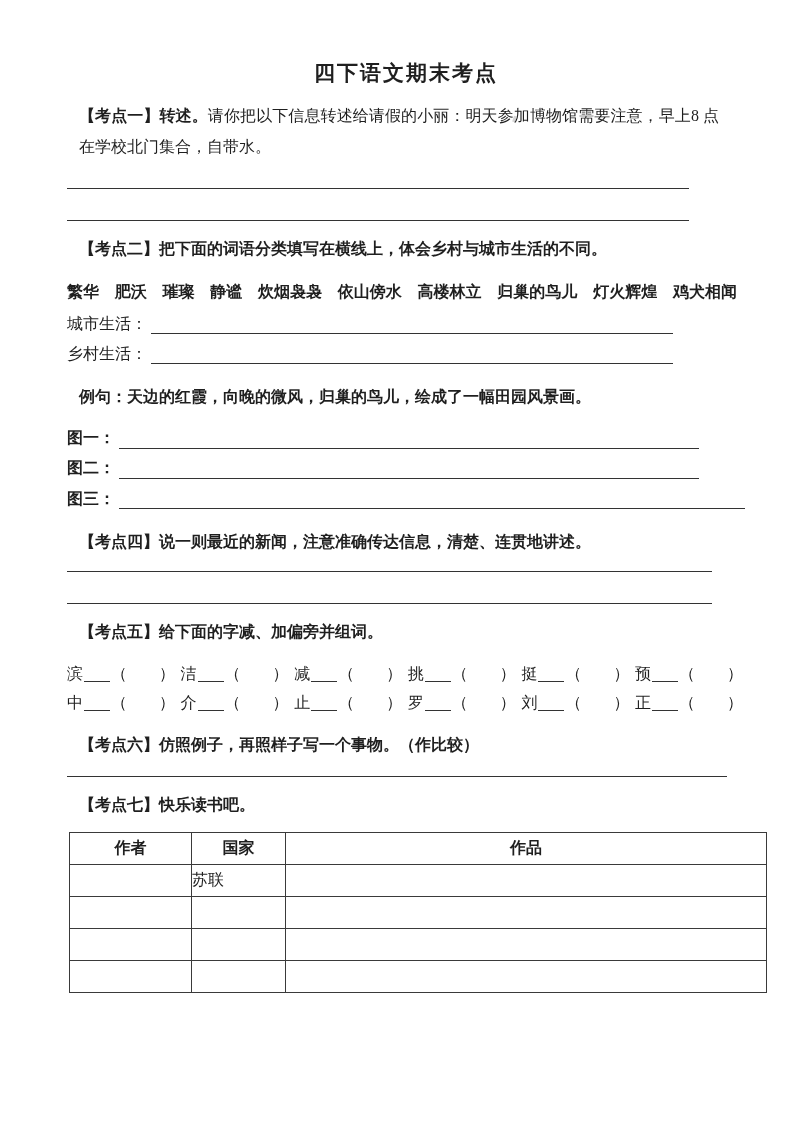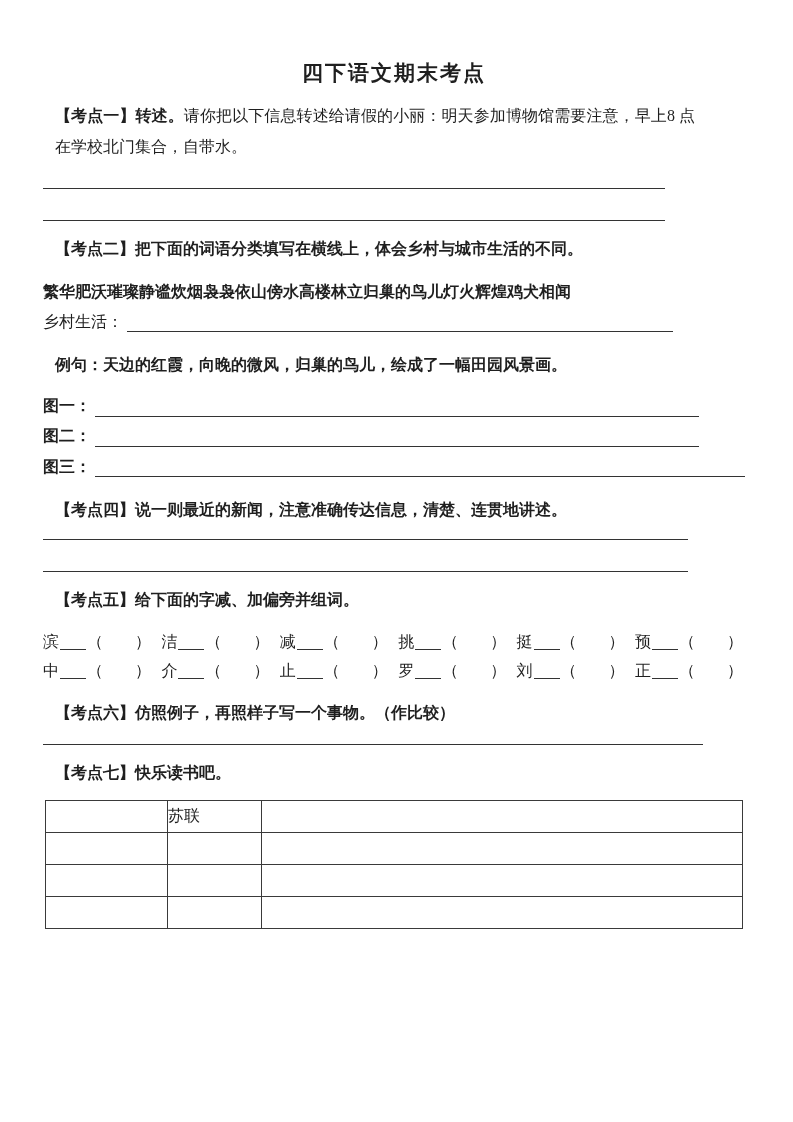--- a/index.html
+++ b/index.html
@@ -5,21 +5,21 @@
   html,body { margin:0; padding:0; }
   body {
     width:793px; height:1122px;
     background:#ffffff;
     color:#1f1f1f;
     font-family:"Liberation Serif", serif;
     font-size:16px;
     position:relative;
     overflow:hidden;
   }
-  .page { padding:0 48px 0 43px; position:relative; }
+  .page { padding:0 48px 0 67px; position:relative; }
   .title {
     margin:58px 0 0 0;
     text-align:center;
     font-size:21px;
     font-weight:700;
     line-height:30px;
     letter-spacing:2px;
   }
   .scan-mark {
     position:absolute; top:58px; left:513px;
@@ -29,21 +29,21 @@
   p.para { margin:12px; line-height:31px; }
   .b { font-weight:700; }
   .s1p { margin-top:50px; width:640px; text-align:justify; }
   .ans { height:0; border-bottom:1.5px solid #333; }
   .w622 { width:622px; }
   .w645 { width:645px; }
   .w660 { width:660px; } .mt2{margin-top:2px} .mt8{margin-top:8px} .mt10{margin-top:10px}
   .mt12{margin-top:12px} .mt14{margin-top:14px} .mt16{margin-top:16px}
   .mt26{margin-top:26px} .mt31{margin-top:31px}
   .words-row {
-    display:flex; 
+    display:flex; justify-content:space-between;
     line-height:31px; padding-right:8px; font-weight:700;
   }
   .label-row {
     display:flex; align-items:flex-end;
     height:30px; line-height:30px;
   }
   .label-row .lbl { white-space:nowrap; }
   .fill-line {
     flex:1 1 auto;
     border-bottom:1.5px solid #333;
@@ -97,20 +97,24 @@
     <span>肥沃</span>
     <span>璀璨</span>
     <span>静谧</span>
     <span>炊烟袅袅</span>
     <span>依山傍水</span>
     <span>高楼林立</span>
     <span>归巢的鸟儿</span>
     <span>灯火辉煌</span>
     <span>鸡犬相闻</span>
   </div>
+  <div class="label-row pr72 mt2">
+    <span class="lbl">城市生活：</span>
+    <span class="fill-line"></span>
+  </div>
   <div class="label-row pr72">
     <span class="lbl">乡村生活：</span>
     <span class="fill-line"></span>
   </div>
 
   <p class="para b">例句：天边的红霞，向晚的微风，归巢的鸟儿，绘成了一幅田园风景画。</p>
   <div class="label-row pr46 mt2 b">
     <span class="lbl">图一：</span>
     <span class="fill-line"></span>
   </div>
@@ -149,20 +153,25 @@
   <div class="ans w660 mt16"></div>
 
   <p class="para b mt12">【考点七】快乐读书吧。</p>
   <table class="rtable">
     <colgroup>
       <col style="width:122px">
       <col style="width:94px">
       <col style="width:481px">
     </colgroup>
     <tbody>
+        <tr>
+      <th>作者</th>
+      <th>国家</th>
+      <th>作品</th>
+    </tr>
     <tr>
       <td></td>
       <td>苏联</td>
       <td></td>
     </tr>
     <tr>
       <td></td>
       <td></td>
       <td></td>
     </tr>

